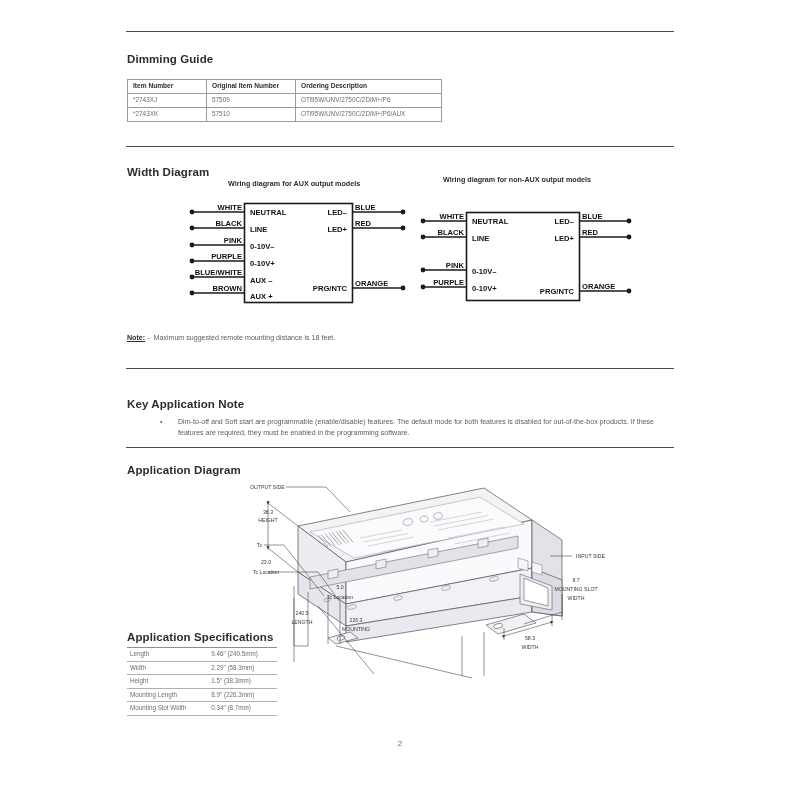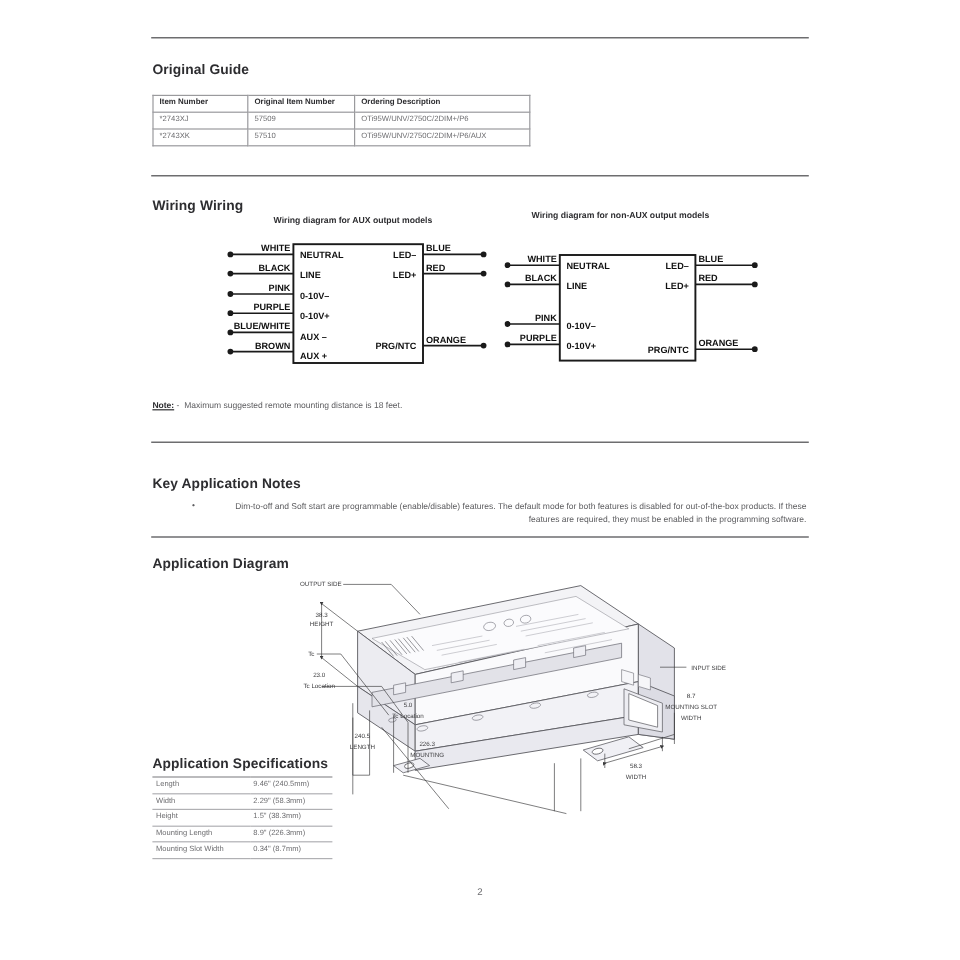--- a/index.html
+++ b/index.html
@@ -101,21 +101,20 @@
     left: 160px;
     top: 417px;
     width: 512px;
     font-size: 7.1px;
     color: #5c5c5f;
     line-height: 1.5;
   }
   .kan-item {
     position: relative;
     padding-left: 18px;
-    text-align: right;
   }
   .kan-item::before {
     content: "\2022";
     position: absolute;
     left: 0;
     top: -0.5px;
     font-size: 7px;
     color: #5c5c5f;
   }
 
@@ -156,21 +155,21 @@
     font-size: 8px;
     color: #6d6d70;
   }
 </style>
 </head>
 <body>
 
 <div class="page">
 
   <div class="rule" style="top:31px"></div>
-  <div class="section-title" style="left:127px; top:53px">Original Guide</div>
+  <div class="section-title" style="left:127px; top:53px">Dimming Guide</div>
 
   <table class="order-table">
     <thead>
       <tr>
         <th class="col-item">Item Number</th>
         <th class="col-orig">Original Item Number</th>
         <th class="col-desc">Ordering Description</th>
       </tr>
     </thead>
     <tbody>
@@ -181,21 +180,21 @@
       </tr>
       <tr>
         <td>*2743XK</td>
         <td>57510</td>
         <td>OTi95W/UNV/2750C/2DIM+/P6/AUX</td>
       </tr>
     </tbody>
   </table>
 
   <div class="rule" style="top:146px"></div>
-  <div class="section-title" style="left:127px; top:166px">Wiring Wiring</div>
+  <div class="section-title" style="left:127px; top:166px">Width Diagram</div>
 
   <div class="wire-caption" style="left:228px; top:179px">Wiring diagram for AUX output models</div>
   <div class="wire-caption" style="left:443px; top:175px">Wiring diagram for non-AUX output models</div>
 
   <svg class="wire-svg" width="800" height="800" style="pointer-events:none">
     <g stroke="#1a1a1a" stroke-width="1.3" fill="none">
 
       <rect x="244.5" y="203.5" width="108" height="99" stroke-width="1.6"></rect>
 
       <line x1="192" y1="212" x2="244.5" y2="212"></line>
@@ -285,21 +284,21 @@
   </svg>
 
   <div class="note-wrap">
     <div class="note-line">
       <span class="note-label">Note:</span><span class="note-bullet">-</span>
       <span>Maximum suggested remote mounting distance is 18 feet.</span>
     </div>
   </div>
 
   <div class="rule" style="top:368px"></div>
-  <div class="section-title" style="left:127px; top:398px">Key Application Notes</div>
+  <div class="section-title" style="left:127px; top:398px">Key Application Note</div>
 
   <div class="kan-list">
     <div class="kan-item">Dim-to-off and Soft start are programmable (enable/disable) features. The default mode for both features is disabled for out-of-the-box products. If these features are required, they must be enabled in the programming software.</div>
   </div>
 
   <div class="rule" style="top:447px"></div>
   <div class="section-title" style="left:127px; top:464px">Application Diagram</div>
 
   <svg class="mech-svg" width="390" height="210" viewBox="0 0 390 210">
     <defs>

